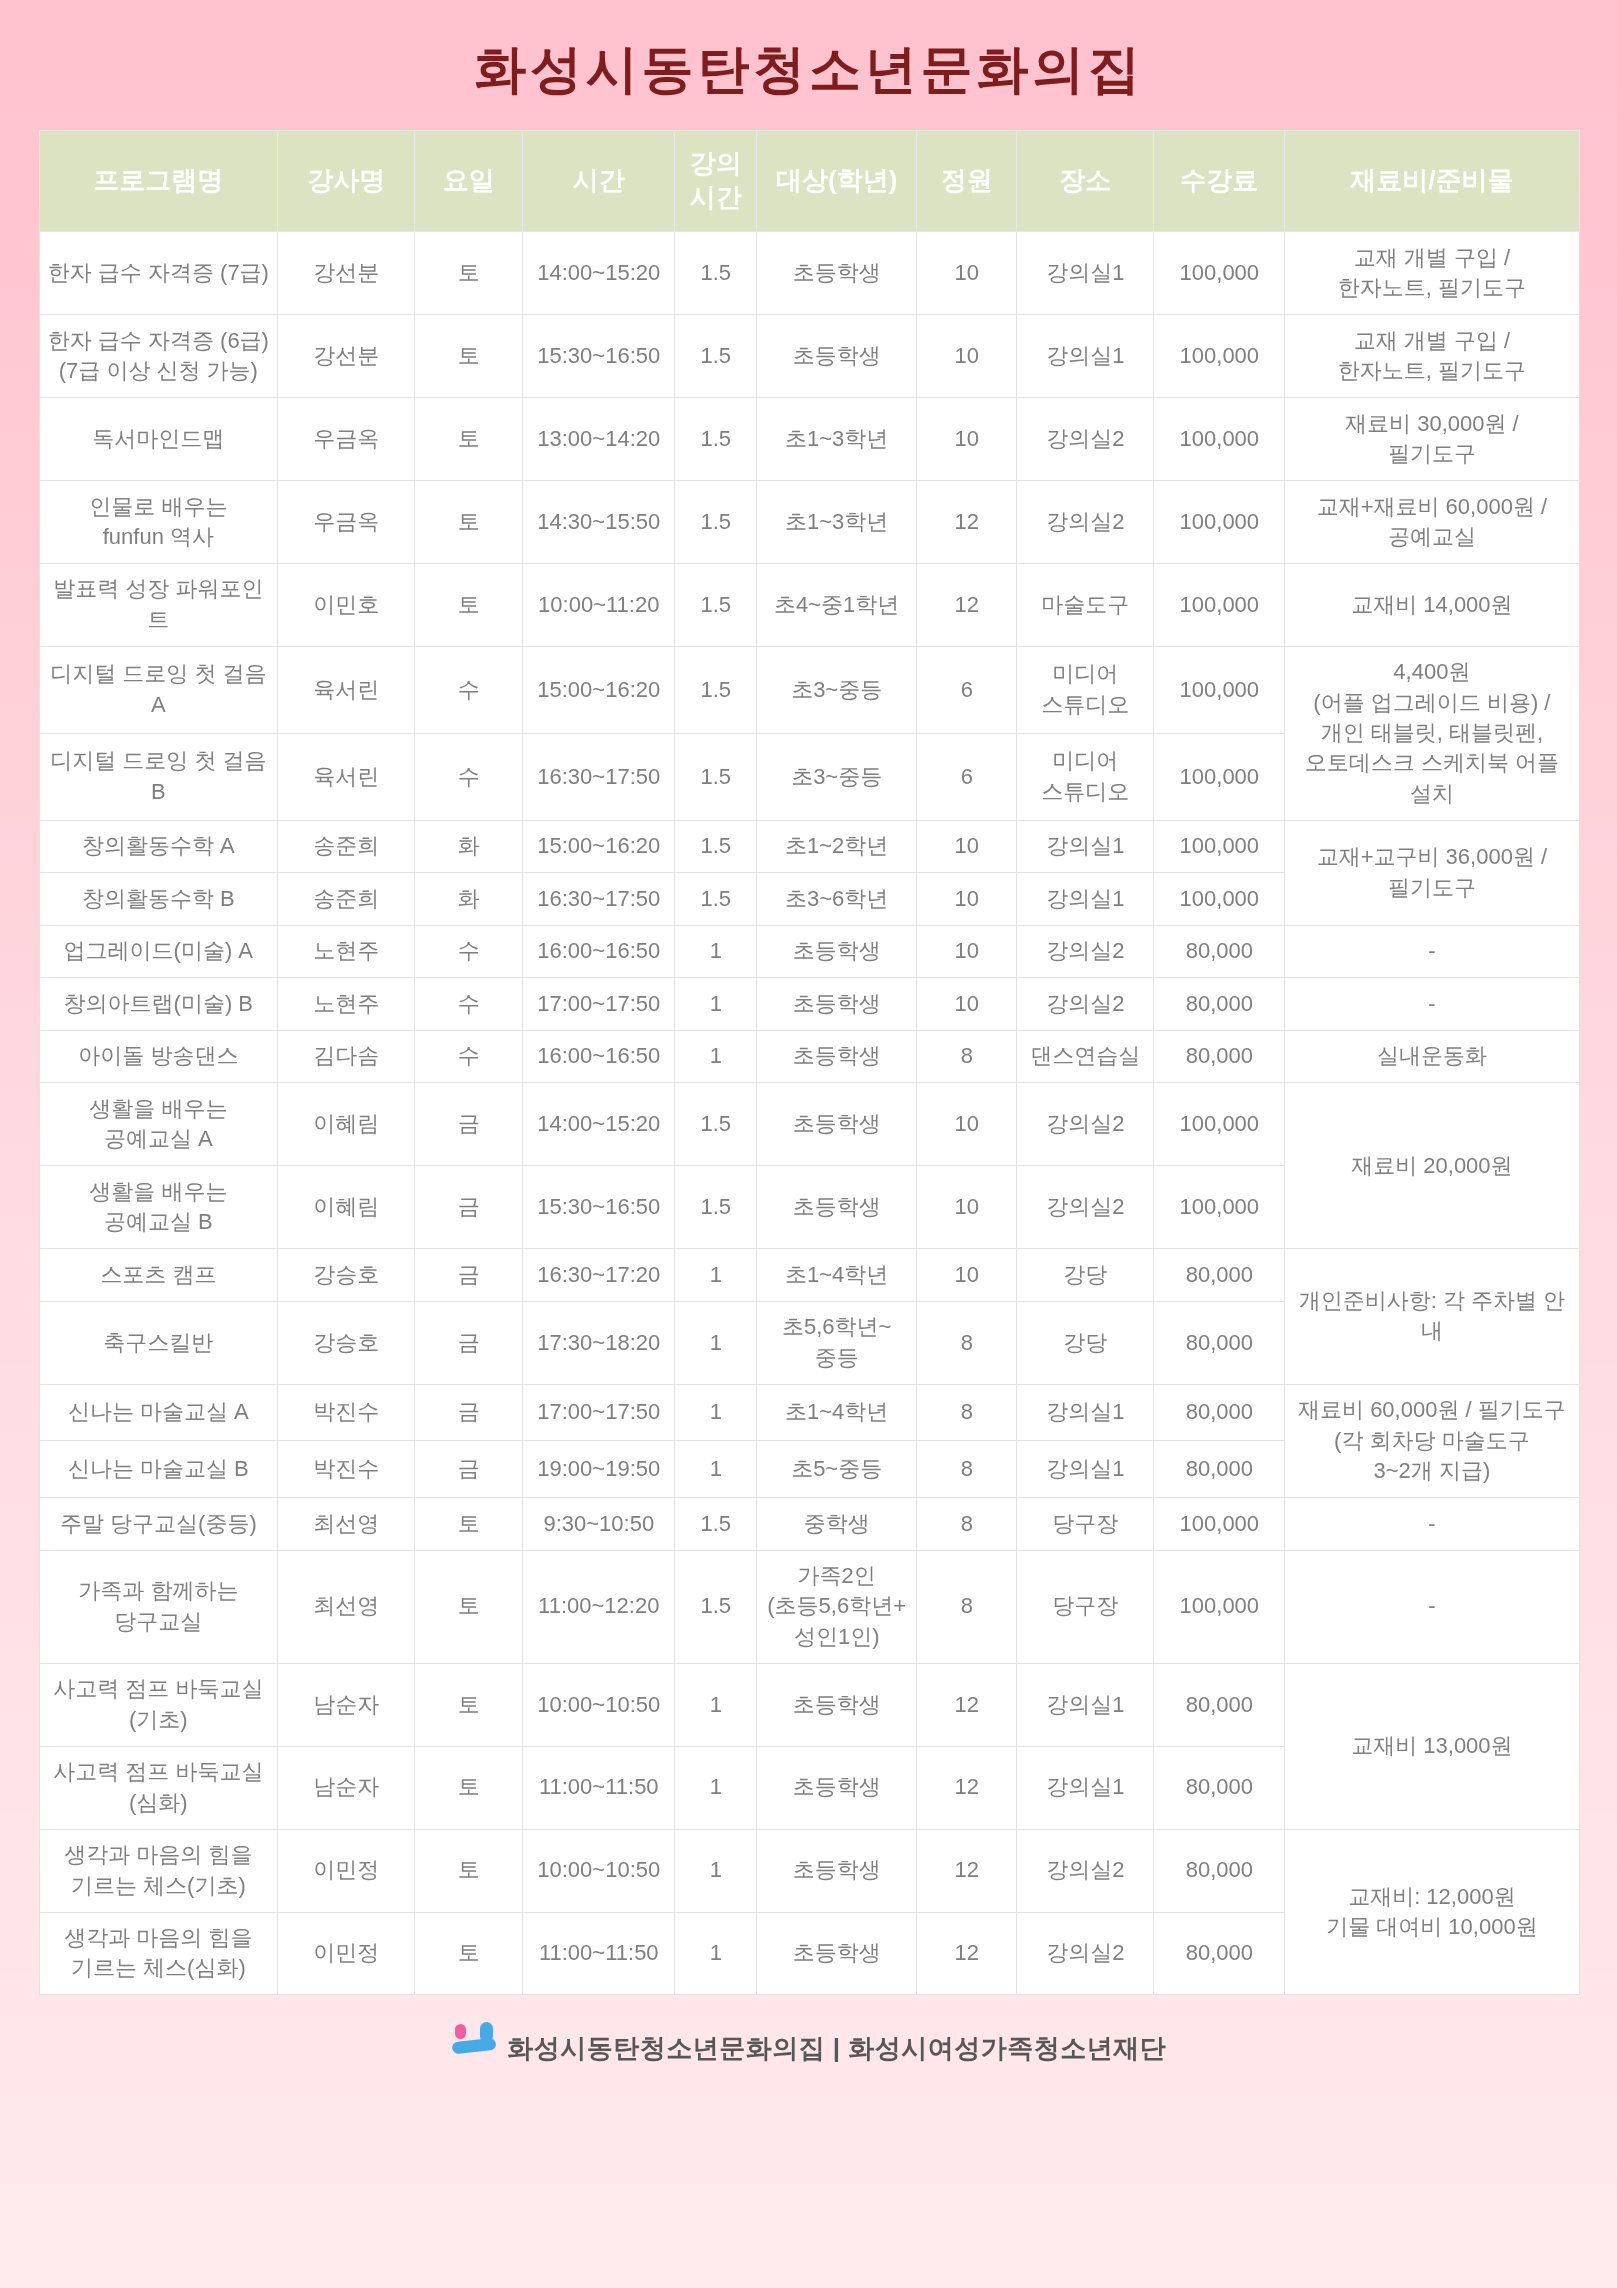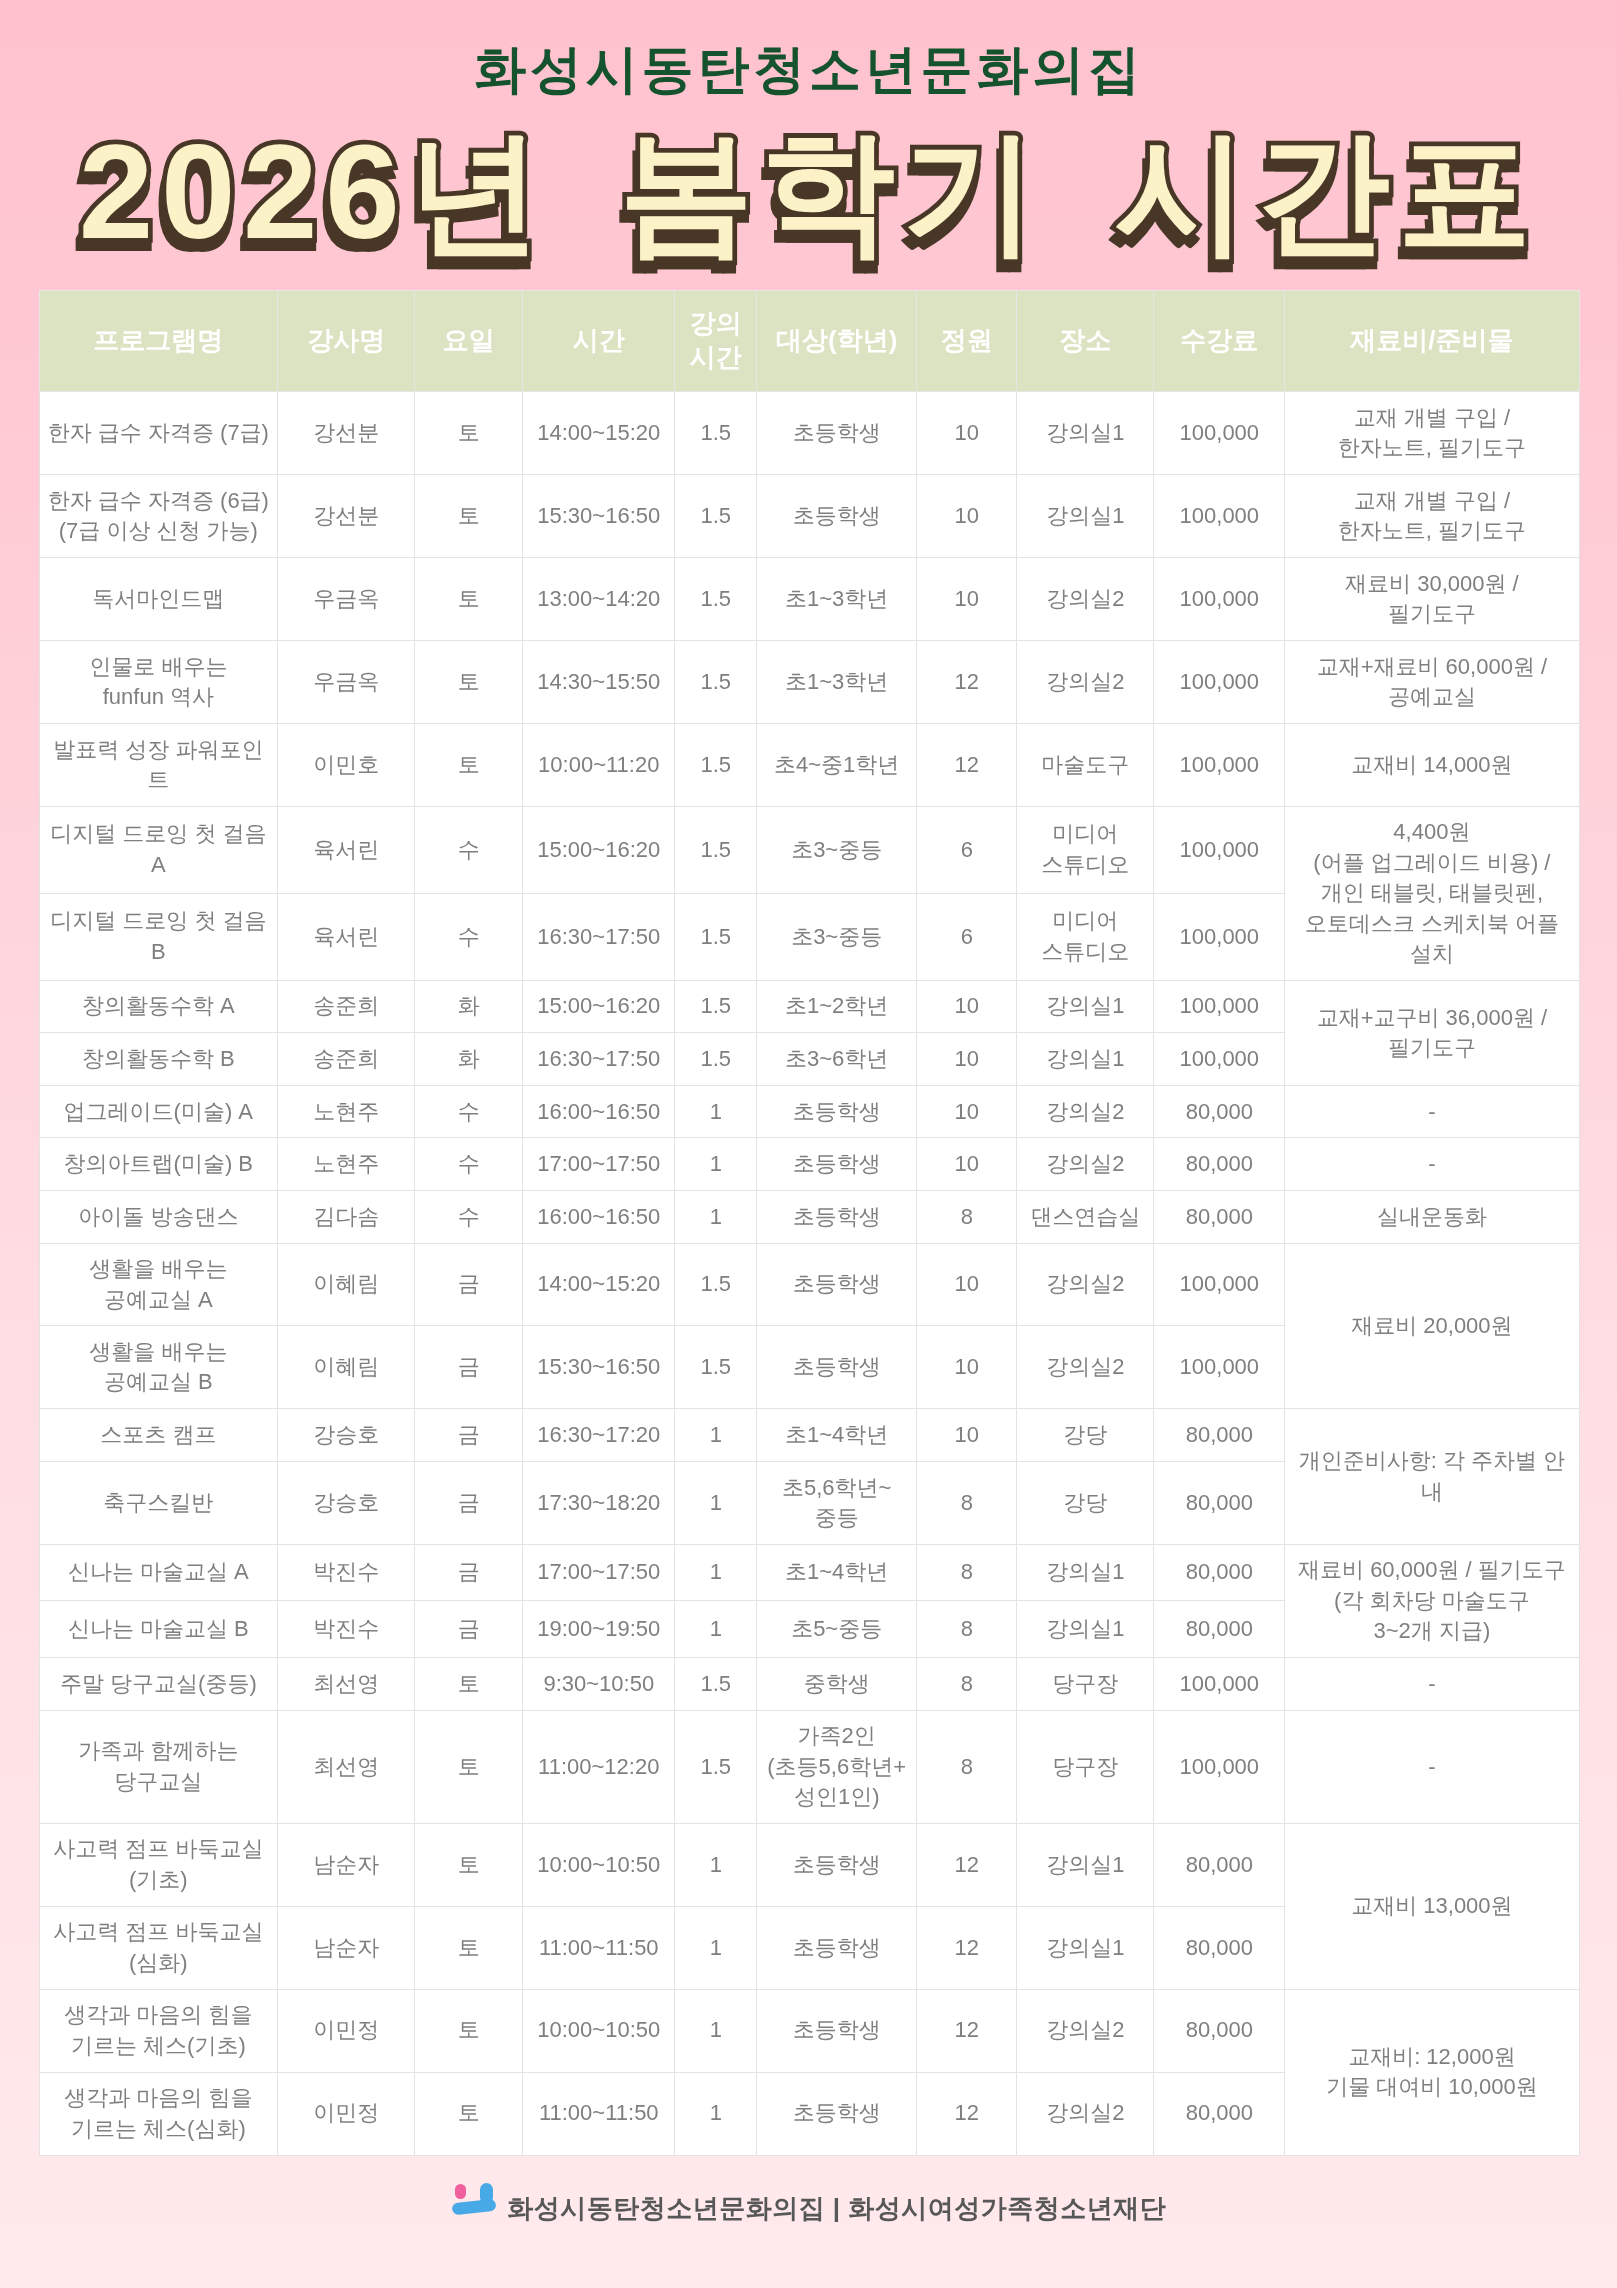--- a/index.html
+++ b/index.html
@@ -4,21 +4,21 @@
 <style>
   * { box-sizing: border-box; }
   html,body { margin:0; padding:0; }
   body {
     width:1618px; min-height:2288px;
     background: linear-gradient(180deg,#ffc2ce 0%, #ffccd5 22%, #ffdce2 55%, #ffeaec 100%);
     font-family:"Liberation Sans","DejaVu Sans",sans-serif;
   }
   .header { text-align:center; padding-top:35px; }
   .org-title {
-    font-size:52px; font-weight:800; color:#14532d; letter-spacing:3.8px;
+    font-size:52px; font-weight:800; color:#7f1d1d; letter-spacing:3.8px;
   }
   .main-title {
     margin-top:15.4px; font-size:134px; font-weight:900; line-height:1.08;
     color:#fbf2c8;
     -webkit-text-stroke:9.6px #483626; paint-order:stroke fill;
     text-shadow:-7.7px 13.4px 0 #483626, 3.8px 13.4px 0 #483626;
     letter-spacing:7.7px; word-spacing:25px;
   }
   .period {
     margin-top:15.4px; font-size:42px; font-weight:800; color:#6e4e2b; letter-spacing:1px;
@@ -51,21 +51,20 @@
   .logo span { position:absolute; display:block; }
   .l-dot-tl   { background:#f0609f; left:2.9px;  top:1.9px;    width:11.5px; height:14.4px; border-radius:6.7px; }
   .l-pill-tr  { background:#47a9e6; right:2.9px; top:0;      width:12.5px; height:21px; border-radius:6.7px; }
   .l-bar-blue { background:#47a9e6; left:0;    top:18px;   width:44px; height:11.5px; border-radius:6.7px; transform:rotate(-6deg); }
 </style>
 </head>
 <body>
 
 <div class="header">
   <div class="org-title">화성시동탄청소년문화의집</div>
-  <div class="main-title">2026년 봄학기 시간표</div>
 </div>
 
 <table class="schedule">
   <colgroup>
     <col class="c1">
       <col class="c2">
       <col class="c3">
       <col class="c4">
       <col class="c5">
     <col class="c6">

